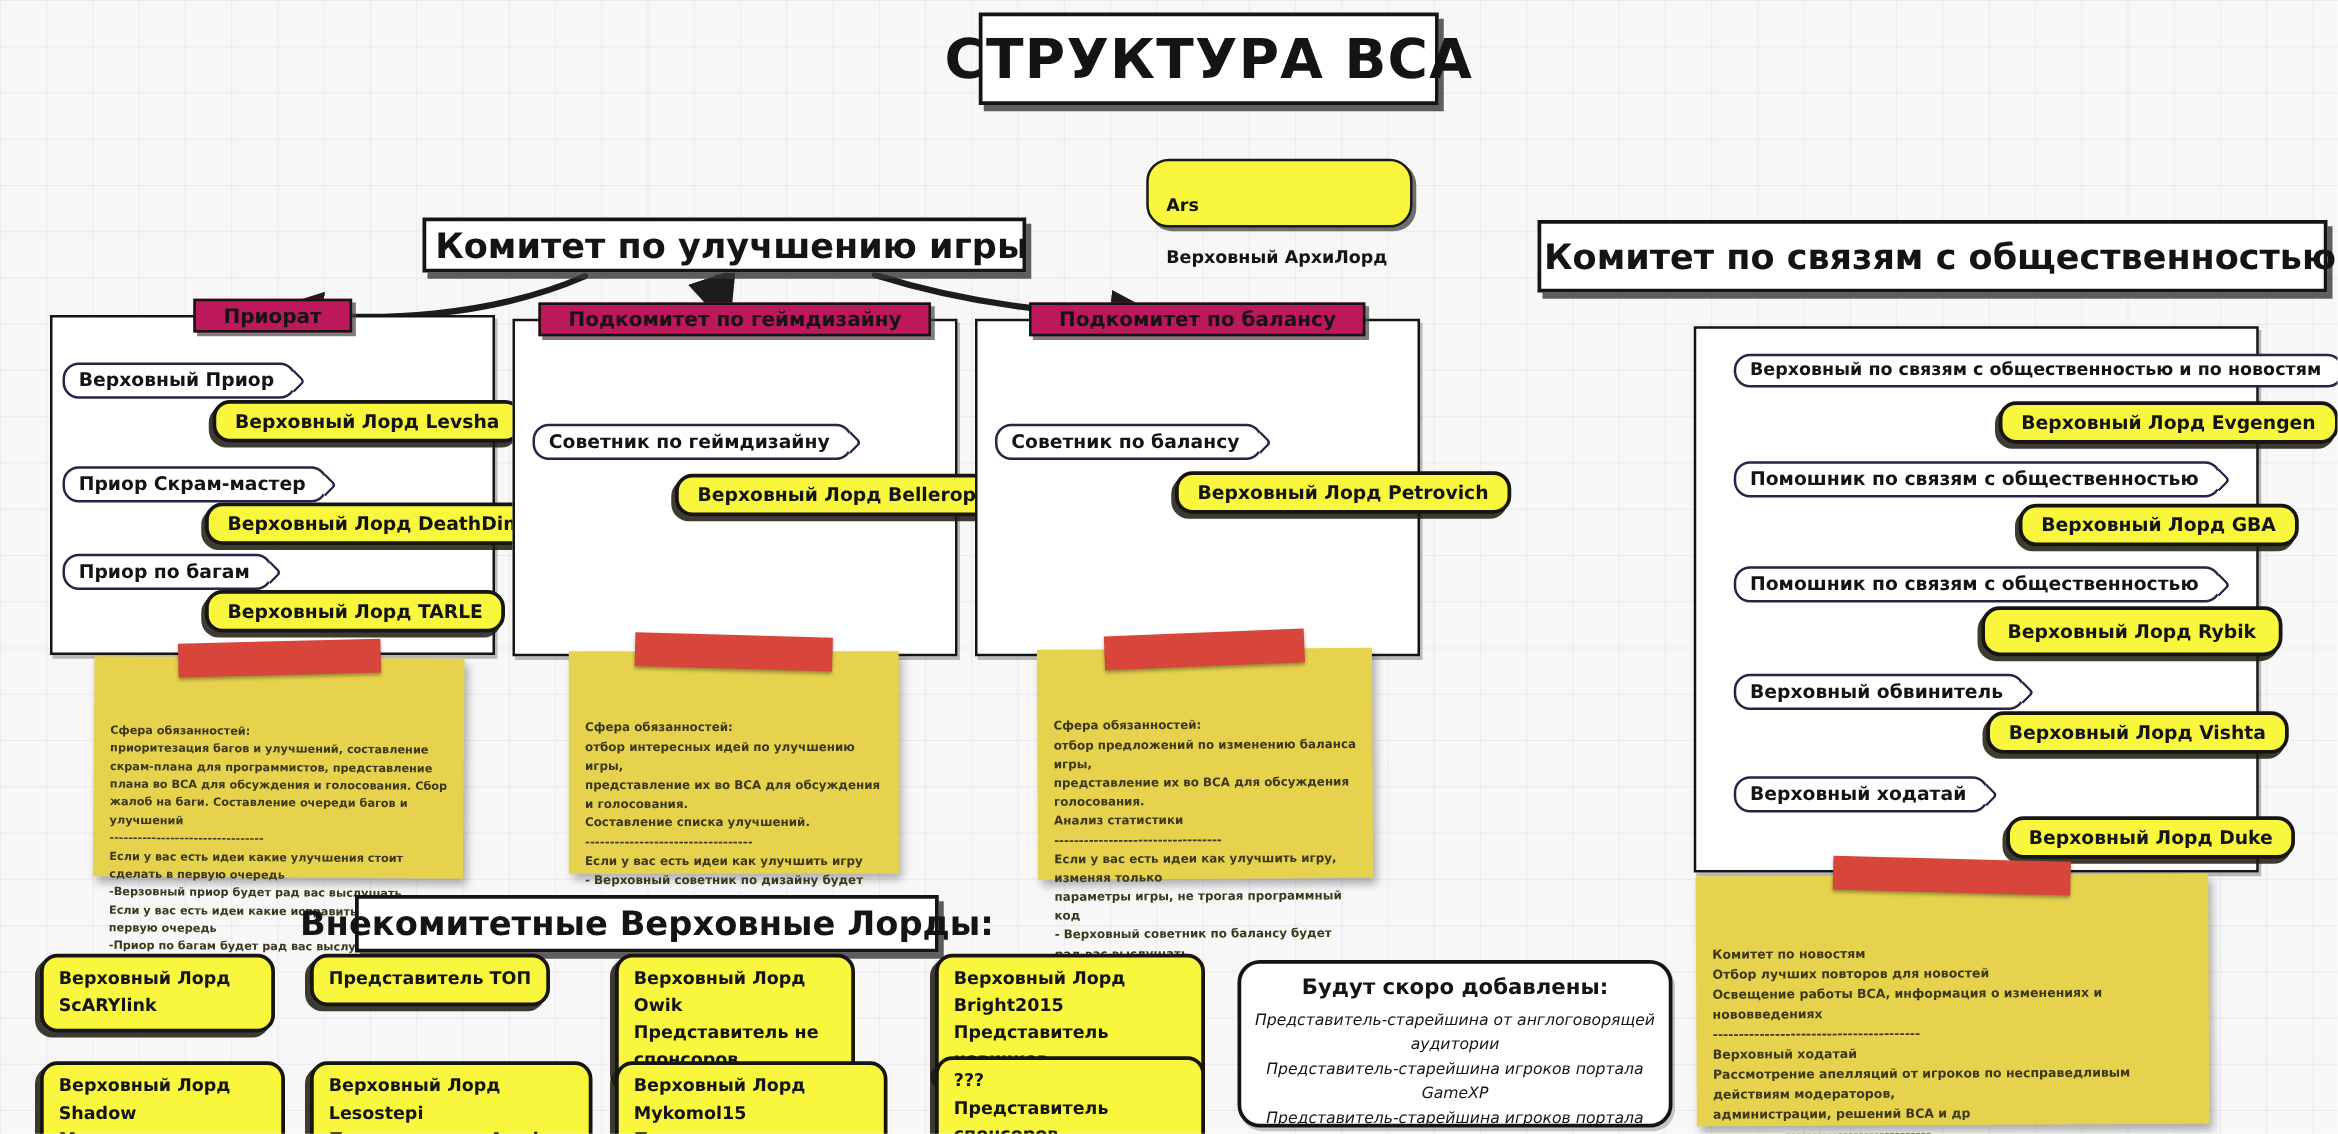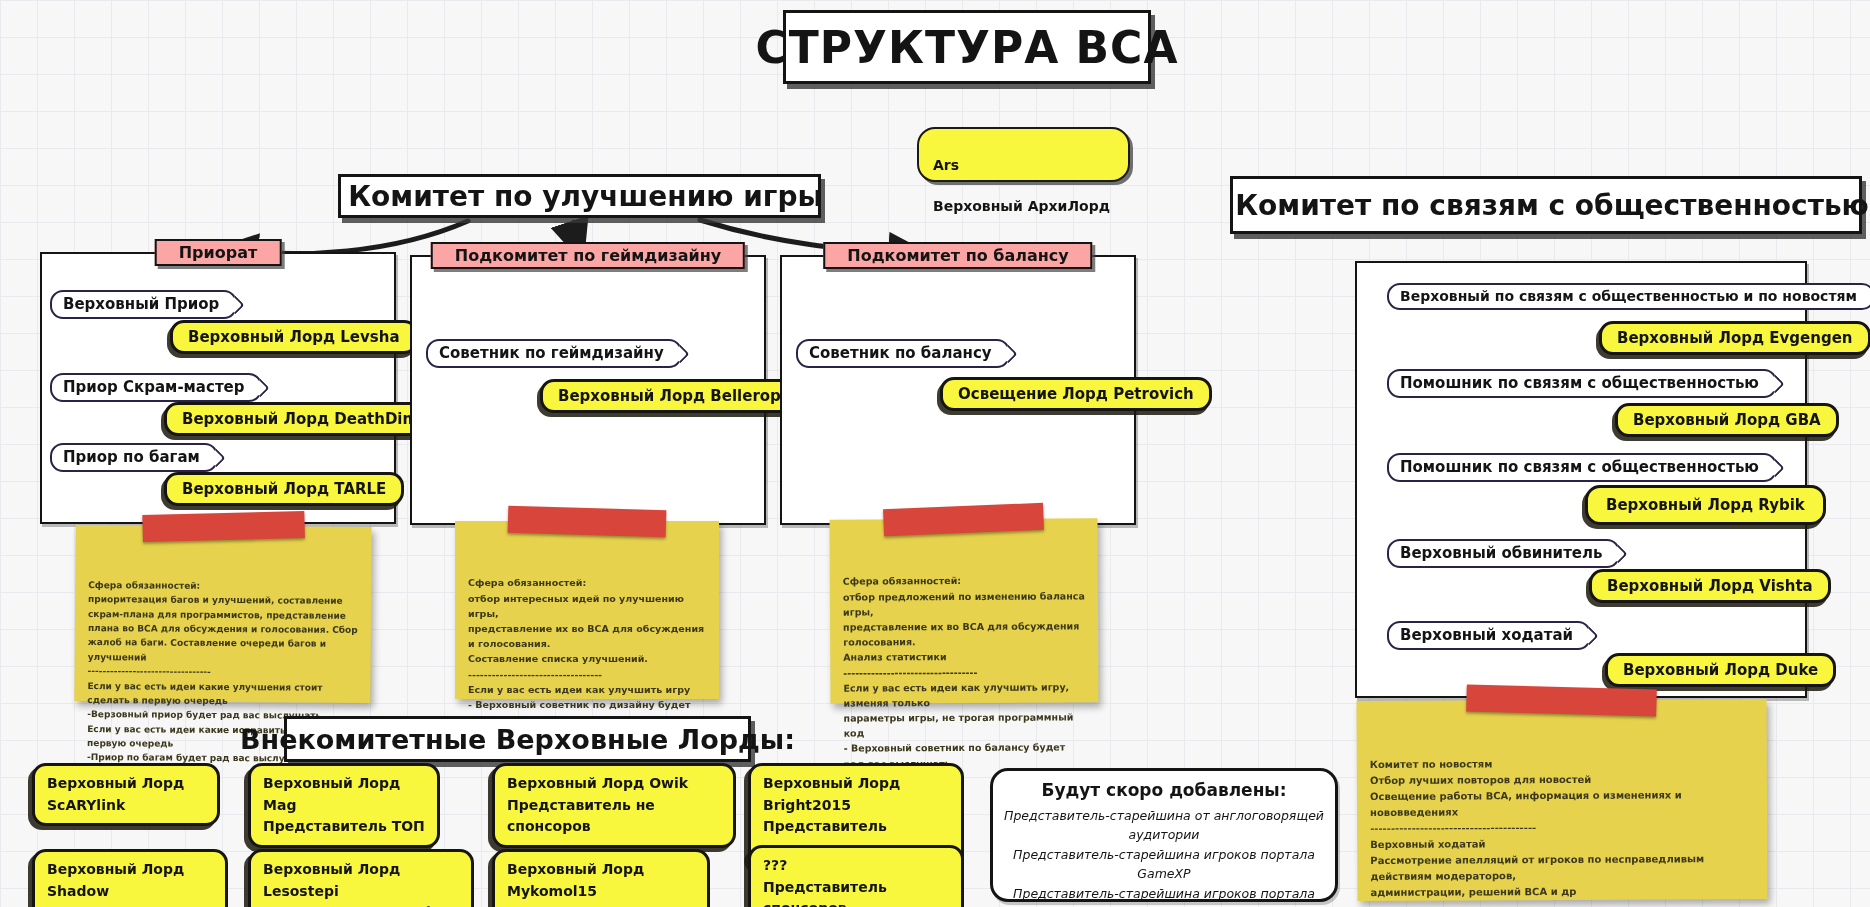--- a/index.html
+++ b/index.html
@@ -26,21 +26,21 @@
   .committee-title { font-size:28px;padding-left:12px; }
   .section-title { font-size:27px; }
 
   
   .bigbox {
     position:absolute; background:#fff; border:2.5px solid #141414;
     box-shadow:2px 3px 0 rgba(0,0,0,0.25);
   }
   .bigbox-title {
     position:absolute; top:-15px; left:50%; transform:translateX(-50%);
-    background:#fca5a5; border:2.5px solid #141414;
+    background:#be185d; border:2.5px solid #141414;
     box-shadow:3px 3px 0 rgba(70,70,70,0.7);
     padding:2px 22px; font-weight:bold; font-size:16px; white-space:nowrap;
   }
 
   
   .pill {
     position:absolute; background:#fff; border:2.5px solid #2b2347;
     border-radius:13px; padding:3px 16px 4px 11px;
     font-weight:bold; font-size:15px; white-space:nowrap;
   }
@@ -155,21 +155,21 @@
 представление их во ВСА для обсуждения и голосования.
 Составление списка улучшений.
 ----------------------------------
 Если у вас есть идеи как улучшить игру
 - Верховный советник по дизайну будет рад вас выслушать.</div>
   </div>
 
   <div class="bigbox" style="left:780px;top:255px;width:356px;height:270px;">
     <div class="bigbox-title">Подкомитет по балансу</div>
     <div class="pill" style="left:14px;top:82px;">Советник по балансу</div>
-    <div class="person" style="left:158px;top:120px;">Освещение Лорд Petrovich</div>
+    <div class="person" style="left:158px;top:120px;">Верховный Лорд Petrovich</div>
   </div>
 
   <div class="sticky" style="left:830px;top:519px;width:268px;height:184px;font-size:9.5px;transform:rotate(-0.3deg);">
     <div class="tape" style="width:160px;transform:translateX(-50%) rotate(-2deg);"></div>
     <div>Сфера обязанностей:
 отбор предложений по изменению баланса игры,
 представление их во ВСА для обсуждения голосования.
 Анализ статистики
 ----------------------------------
 Если у вас есть идеи как улучшить игру, изменяя только
@@ -208,28 +208,27 @@
 
   <div class="lord" style="left:32px;top:763px;width:188px;">
     <div>Верховный Лорд</div>
     <div>ScARYlink</div>
   </div>
   <div class="lord" style="left:32px;top:849px;width:196px;">
     <div>Верховный Лорд Shadow</div>
     <div>Мастер школы</div>
   </div>
   <div class="lord" style="left:248px;top:763px;width:192px;">
-    <div>Верховный Лорд Mag</div>
     <div>Представитель ТОП</div>
   </div>
   <div class="lord" style="left:248px;top:849px;width:226px;">
     <div>Верховный Лорд Lesostepi</div>
     <div>Представитель Альфа-тестеров</div>
   </div>
-  <div class="lord" style="left:492px;top:763px;width:244px;">
+  <div class="lord" style="left:492px;top:763px;width:192px;">
     <div>Верховный Лорд Owik</div>
     <div>Представитель не спонсоров</div>
   </div>
   <div class="lord" style="left:492px;top:849px;width:218px;">
     <div>Верховный Лорд Mykomol15</div>
     <div>Представитель новичков</div>
   </div>
   <div class="lord" style="left:748px;top:763px;width:216px;">
     <div>Верховный Лорд Bright2015</div>
     <div>Представитель новичков</div>

